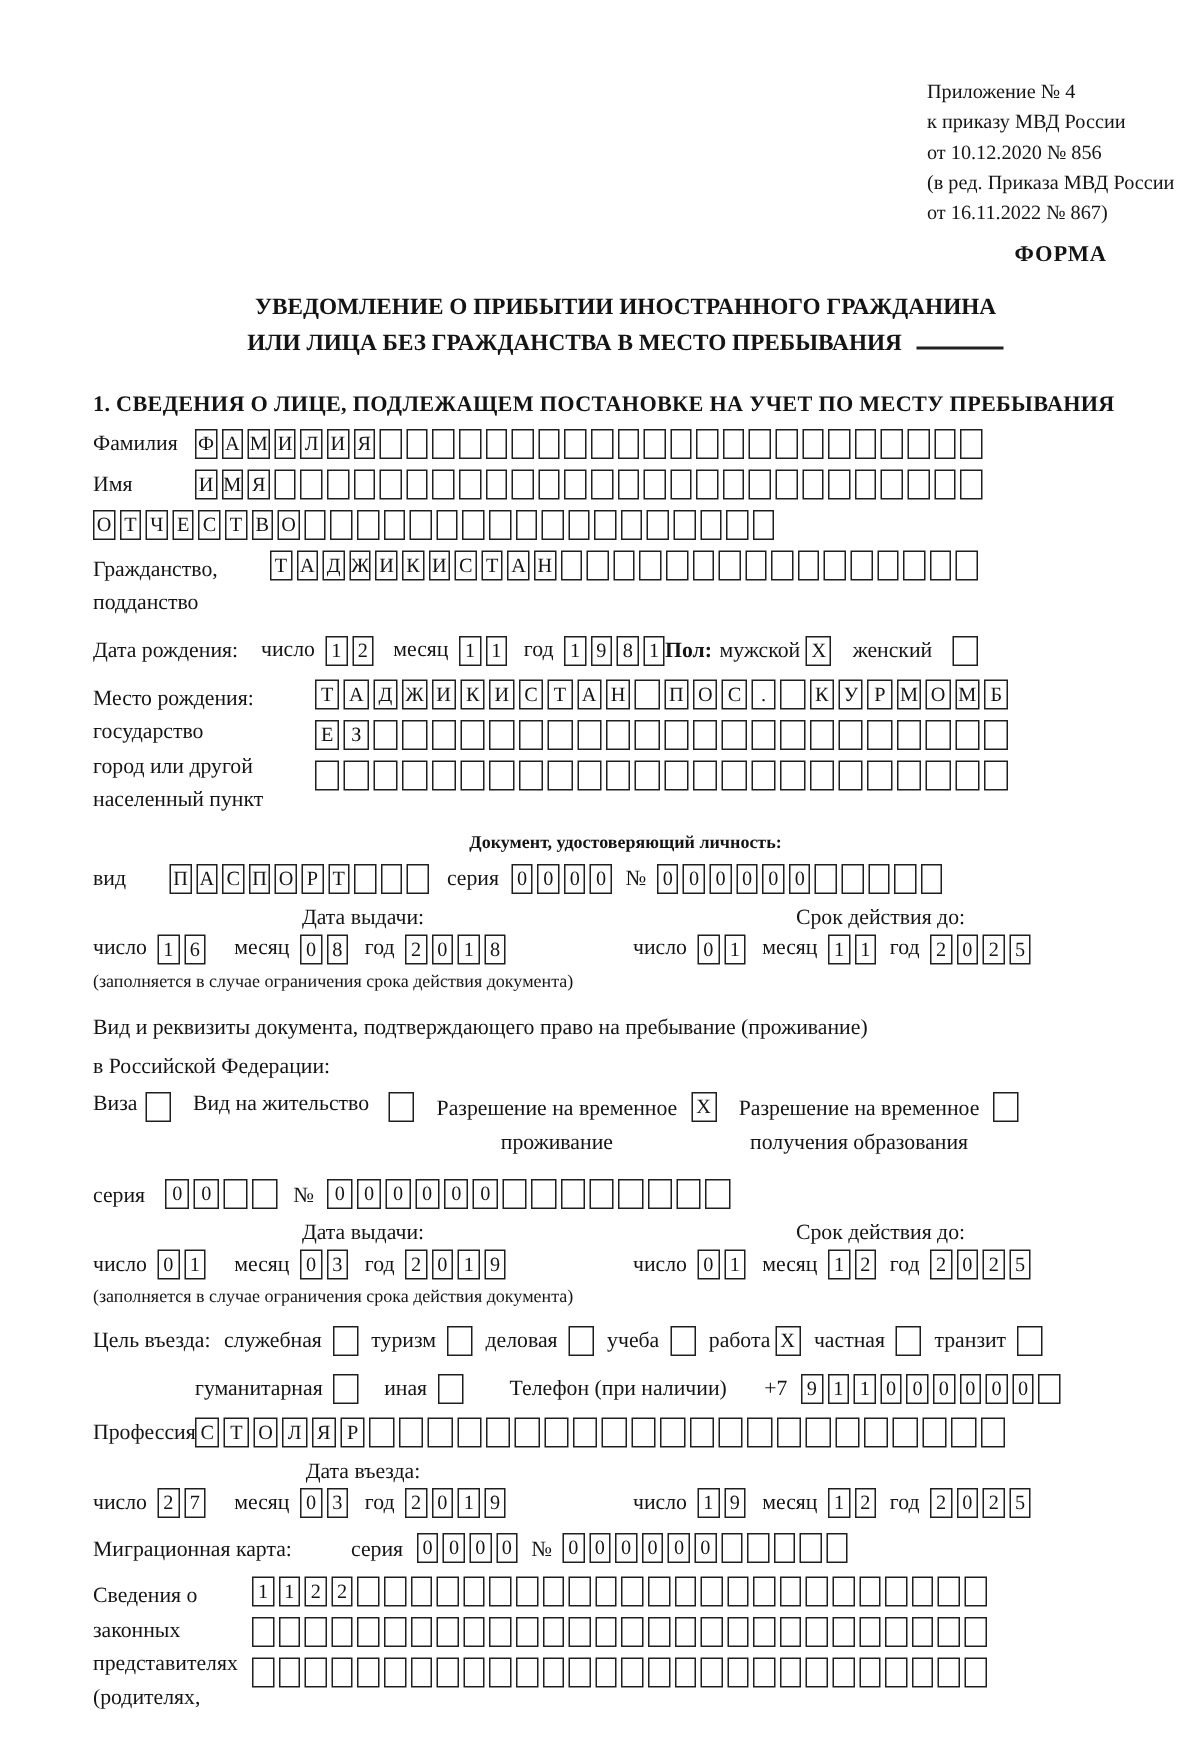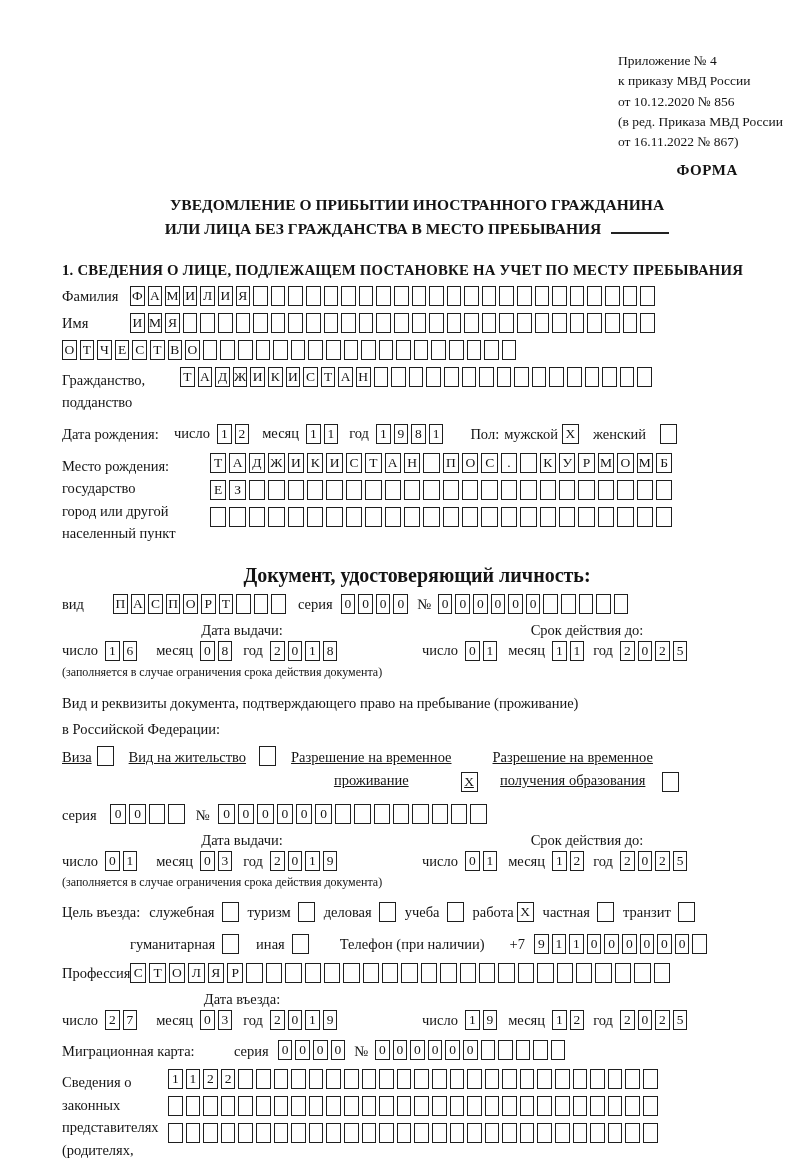--- a/index.html
+++ b/index.html
@@ -33,35 +33,35 @@
     font-size:13.5px; flex:none; background:#fff;
   }
   .cells.wide .cell { width:16.4px; }
   .cb {
     width:17px; height:20px; border:1.8px solid #1f1f1f;
     display:inline-flex; align-items:center; justify-content:center;
     font-size:13.5px; flex:none; background:#fff;
   }
   .stack .cells { margin-bottom:7px; }
 
-  .center-bold { text-align:center; font-weight:bold; margin-top:19px; font-size:20px; }
+  .center-bold { text-align:center; font-weight:bold; margin-top:9px; font-size:12px; }
 
   .dhead { display:flex; margin-top:8px; }
   .dhead .h1 { width:360px; text-align:center; }
   .dhead .h2 { width:330px; text-align:center; }
   .dline { display:flex; margin-top:2px; align-items:center; }
   .dline .g1 { width:360px; flex:none; display:flex; }
   .dgrp { display:flex; align-items:center; gap:5px; }
   .dgrp .dlab { margin-right:2px; }
   .note { font-size:12px; text-align:left; margin-top:4px; }
 
   .intro { margin-top:10px; line-height:1.8; }
 
   .opts { display:flex; margin-top:4px; gap:15px; align-items:flex-start; }
-  .opt { display:flex; gap:9px; align-items:flex-end;text-decoration:underline; }
+  .opt { display:flex; gap:9px; align-items:flex-start; }
   .optlines { text-align:center; line-height:1.6; }
 
   .goal-row { display:flex; align-items:center; margin-top:12px; gap:9px; flex-wrap:nowrap; }
   .goal-row .pair { display:flex; align-items:center; gap:7px; }
   .indent68 { margin-left:68px; }
   .lab-lines { line-height:1.55; }
 </style>
 </head>
 <body>
 
@@ -236,21 +236,21 @@
           <span class="cell">1</span>
         </span>
       <span class="dlab" style="margin-left:6px;">год</span>
       <span class="cells">
           <span class="cell">1</span>
           <span class="cell">9</span>
           <span class="cell">8</span>
           <span class="cell">1</span>
         </span>
     </div>
-    <span class="lab" style="margin-left:27px;">Пол:</span>
+    <span class="lab" style="margin-left:0;font-weight:bold;">Пол:</span>
     <span class="lab" style="margin-left:5px;">мужской</span>
     <span class="cb" style="margin-left:4px;">X</span>
     <span class="lab" style="margin-left:14px;">женский</span>
     <span class="cb" style="margin-left:14px;"></span>
   </div>
 
   <div class="row" style="margin-top:9px;">
     <div class="lab w148 lab-lines">
       <div>Место рождения:</div>
       <div>государство</div>

